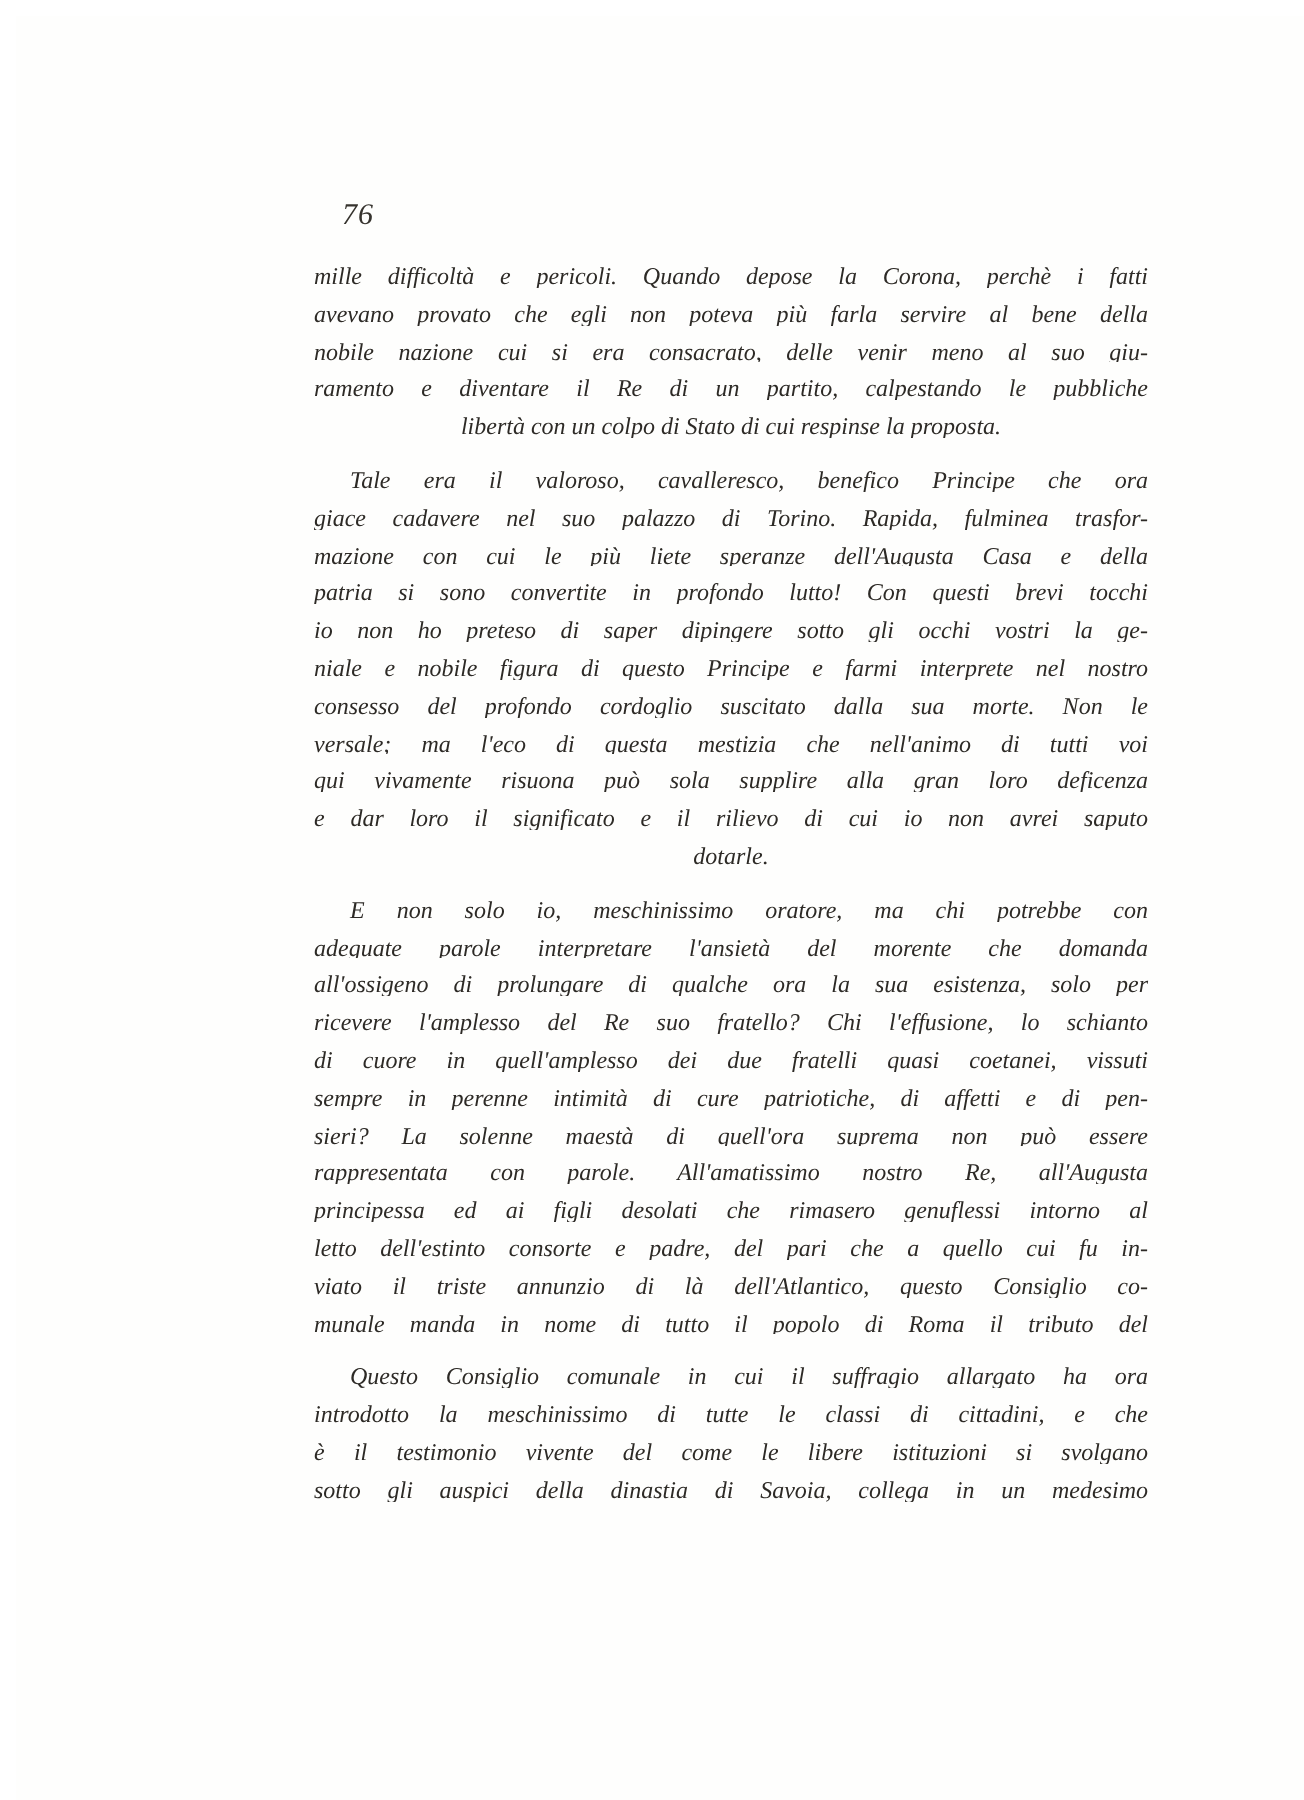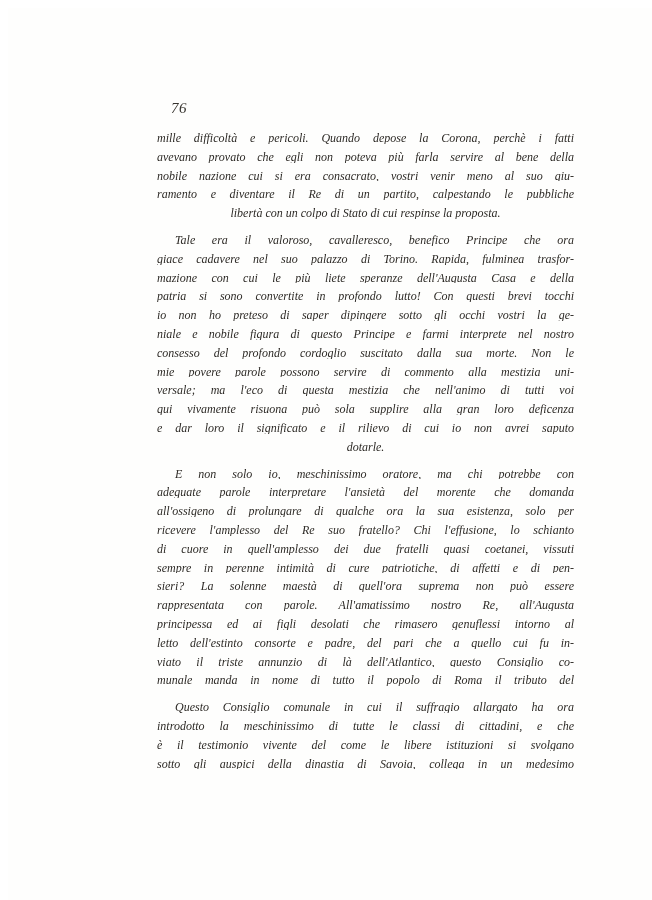--- a/index.html
+++ b/index.html
@@ -60,33 +60,32 @@
 </style>
 </head>
 <body>
 
 <div class="page">
   <div class="page-number">76</div>
   <div class="text-block">
       <div class="para">
         <div class="line fill">mille difficoltà e pericoli. Quando depose la Corona, perchè i fatti</div>
         <div class="line fill">avevano provato che egli non poteva più farla servire al bene della</div>
-        <div class="line fill">nobile nazione cui si era consacrato, vostri venir meno al suo giu-</div>
+        <div class="line fill">nobile nazione cui si era consacrato, delle venir meno al suo giu-</div>
         <div class="line fill">ramento e diventare il Re di un partito, calpestando le pubbliche</div>
         <div class="line">libertà con un colpo di Stato di cui respinse la proposta.</div>
       </div>
       <div class="para">
         <div class="line fill indent">Tale era il valoroso, cavalleresco, benefico Principe che ora</div>
         <div class="line fill">giace cadavere nel suo palazzo di Torino. Rapida, fulminea trasfor-</div>
         <div class="line fill">mazione con cui le più liete speranze dell'Augusta Casa e della</div>
         <div class="line fill">patria si sono convertite in profondo lutto! Con questi brevi tocchi</div>
         <div class="line fill">io non ho preteso di saper dipingere sotto gli occhi vostri la ge-</div>
         <div class="line fill">niale e nobile figura di questo Principe e farmi interprete nel nostro</div>
         <div class="line fill">consesso del profondo cordoglio suscitato dalla sua morte. Non le</div>
-        <div class="line fill">mie povere parole possono servire di commento alla mestizia uni-</div>
         <div class="line fill">versale; ma l'eco di questa mestizia che nell'animo di tutti voi</div>
         <div class="line fill">qui vivamente risuona può sola supplire alla gran loro deficenza</div>
         <div class="line fill">e dar loro il significato e il rilievo di cui io non avrei saputo</div>
         <div class="line">dotarle.</div>
       </div>
       <div class="para">
         <div class="line fill indent">E non solo io, meschinissimo oratore, ma chi potrebbe con</div>
         <div class="line fill">adeguate parole interpretare l'ansietà del morente che domanda</div>
         <div class="line fill">all'ossigeno di prolungare di qualche ora la sua esistenza, solo per</div>
         <div class="line fill">ricevere l'amplesso del Re suo fratello? Chi l'effusione, lo schianto</div>

